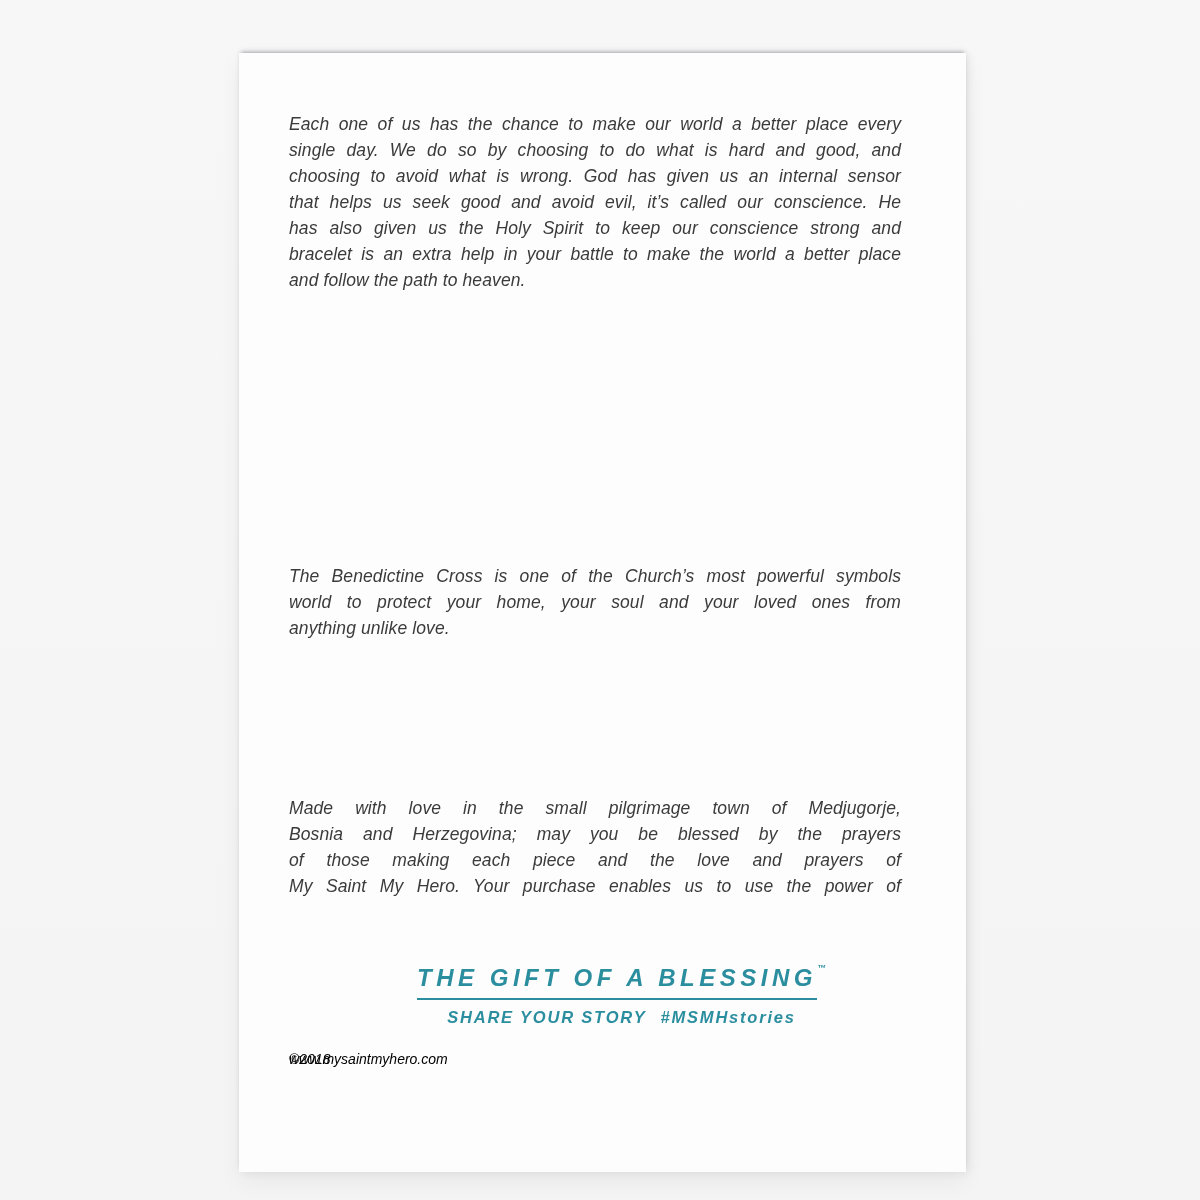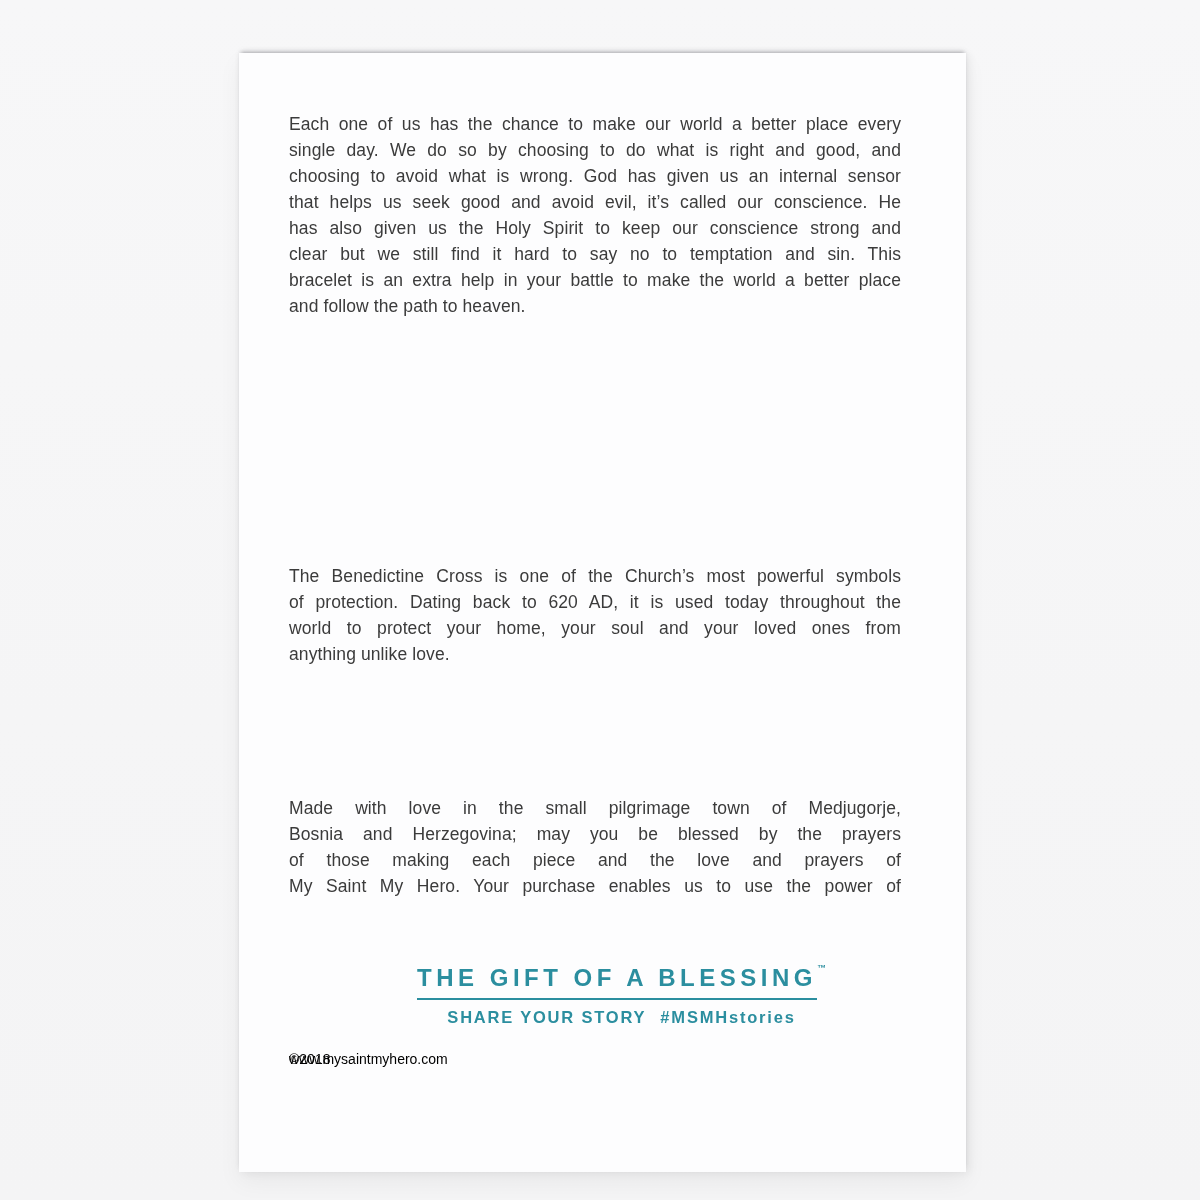--- a/index.html
+++ b/index.html
@@ -1,15 +1,15 @@
 <!DOCTYPE html>
 <html style="--accent: #2b8e9f;"><head>
 <meta charset="utf-8">
 <style>
-  * { margin: 0; padding: 0; box-sizing: border-box; }
+  * { margin: 0; padding: 0; box-sizing: border-box; font-style: italic; }
   html, body {
     width: 1200px; height: 1200px;
     overflow: hidden;
     background: #f6f6f7;
     font-family: "Liberation Sans", "DejaVu Sans", sans-serif;
   }
   .stage {
     position: relative;
     width: 1200px; height: 1200px;
     background: linear-gradient(180deg, #f7f7f8 0%, #f5f5f6 60%, #f4f4f5 100%);
@@ -95,32 +95,30 @@
 </style>
 </head>
 <body>
 
 <div class="stage">
   <div class="card">
     <div class="card-inner">
 
       <div class="para para-intro">
           <div class="line">Each one of us has the chance to make our world a better place every</div>
-          <div class="line">single day. We do so by choosing to do what is right and good, and</div>
+          <div class="line">single day. We do so by choosing to do what is hard and good, and</div>
           <div class="line">choosing to avoid what is wrong.  God has given us an internal sensor</div>
           <div class="line">that helps us seek good and avoid evil, it’s called our conscience.  He</div>
           <div class="line">has also given us the Holy Spirit to keep our conscience strong and</div>
-          <div class="line">clear but we still find it hard to say no to temptation and sin. This</div>
           <div class="line">bracelet is an extra help in your battle to make the world a better place</div>
           <div class="line line-last">and follow the path to heaven.</div>
         </div>
 
       <div class="para para-benedictine">
           <div class="line">The Benedictine Cross is one of the Church’s most powerful symbols</div>
-          <div class="line">of protection. Dating back to 620 AD, it is used today throughout the</div>
           <div class="line">world to protect your home, your soul and your loved ones from</div>
           <div class="line line-last">anything unlike love.</div>
         </div>
 
       <div class="para para-made">
           <div class="line">Made with love in the small pilgrimage town of Medjugorje,</div>
           <div class="line">Bosnia and Herzegovina; may you be blessed by the prayers</div>
           <div class="line">of those making each piece and the love and prayers of</div>
           <div class="line">My Saint My Hero. Your purchase enables us to use the power of</div>
         </div>

